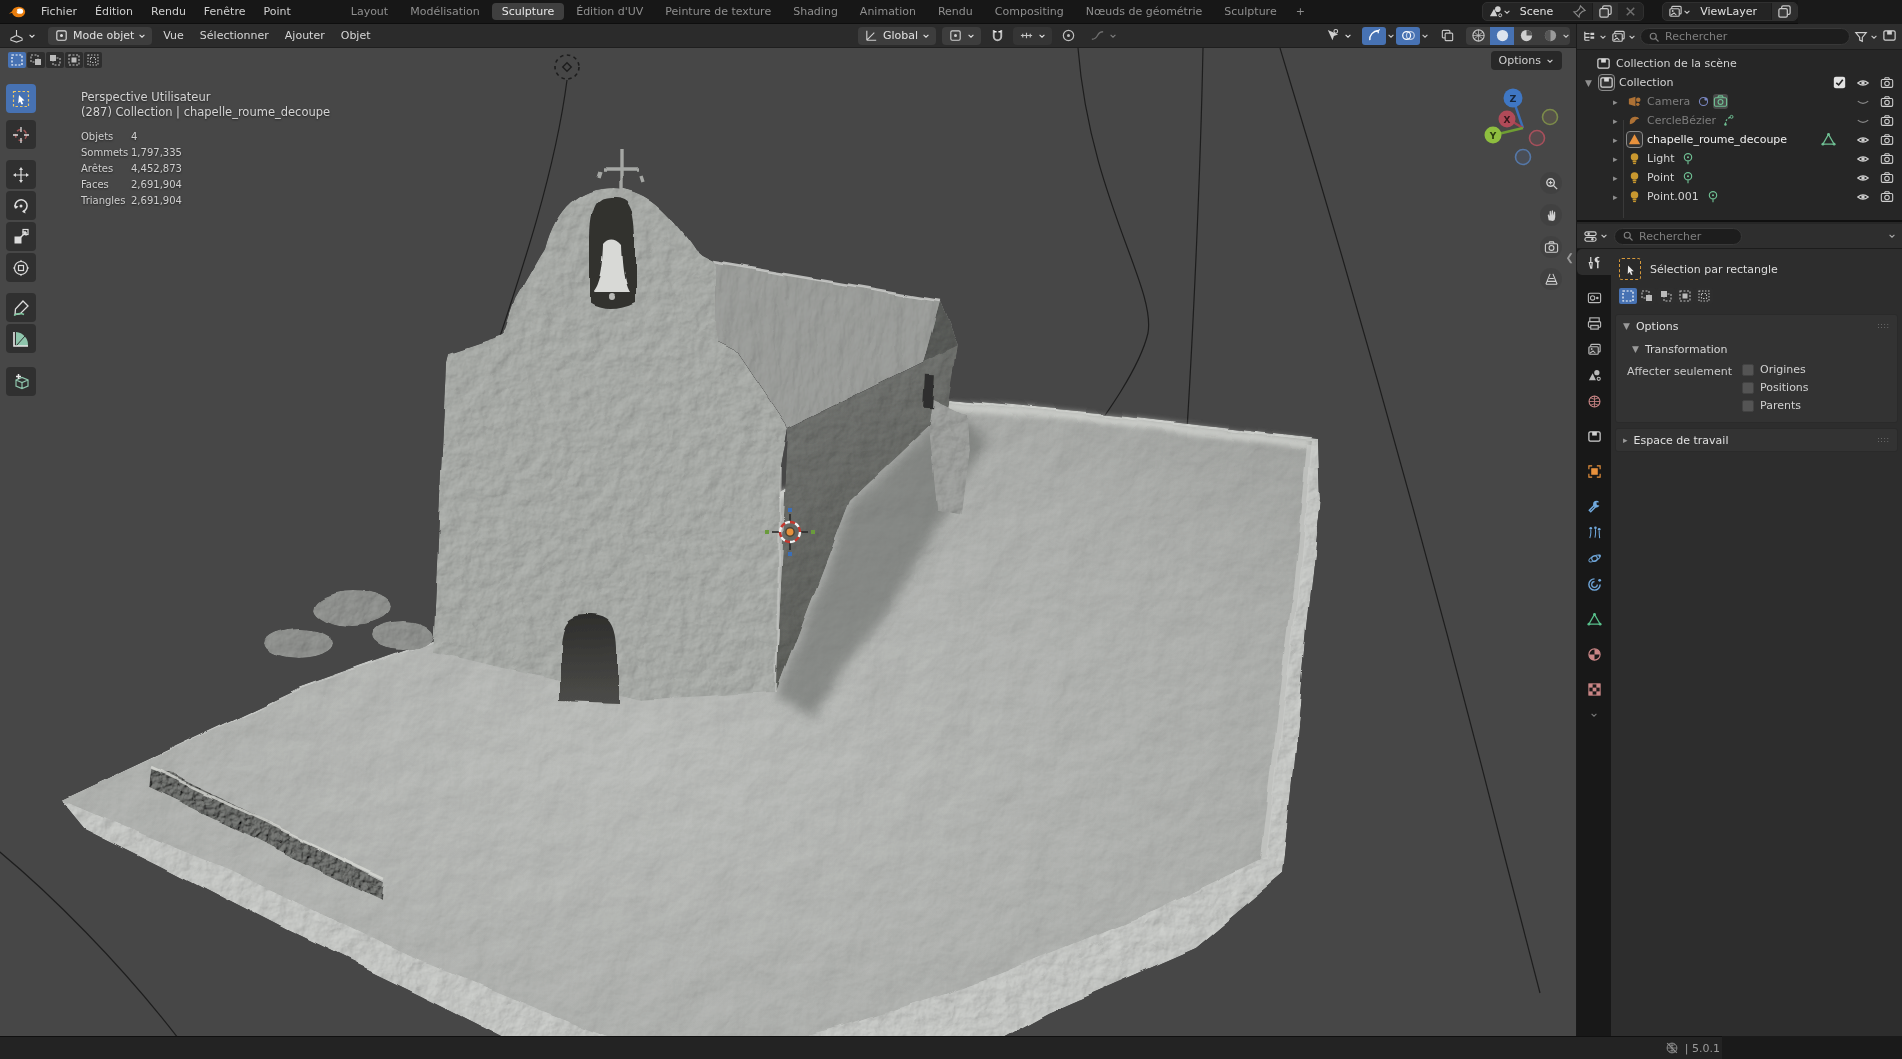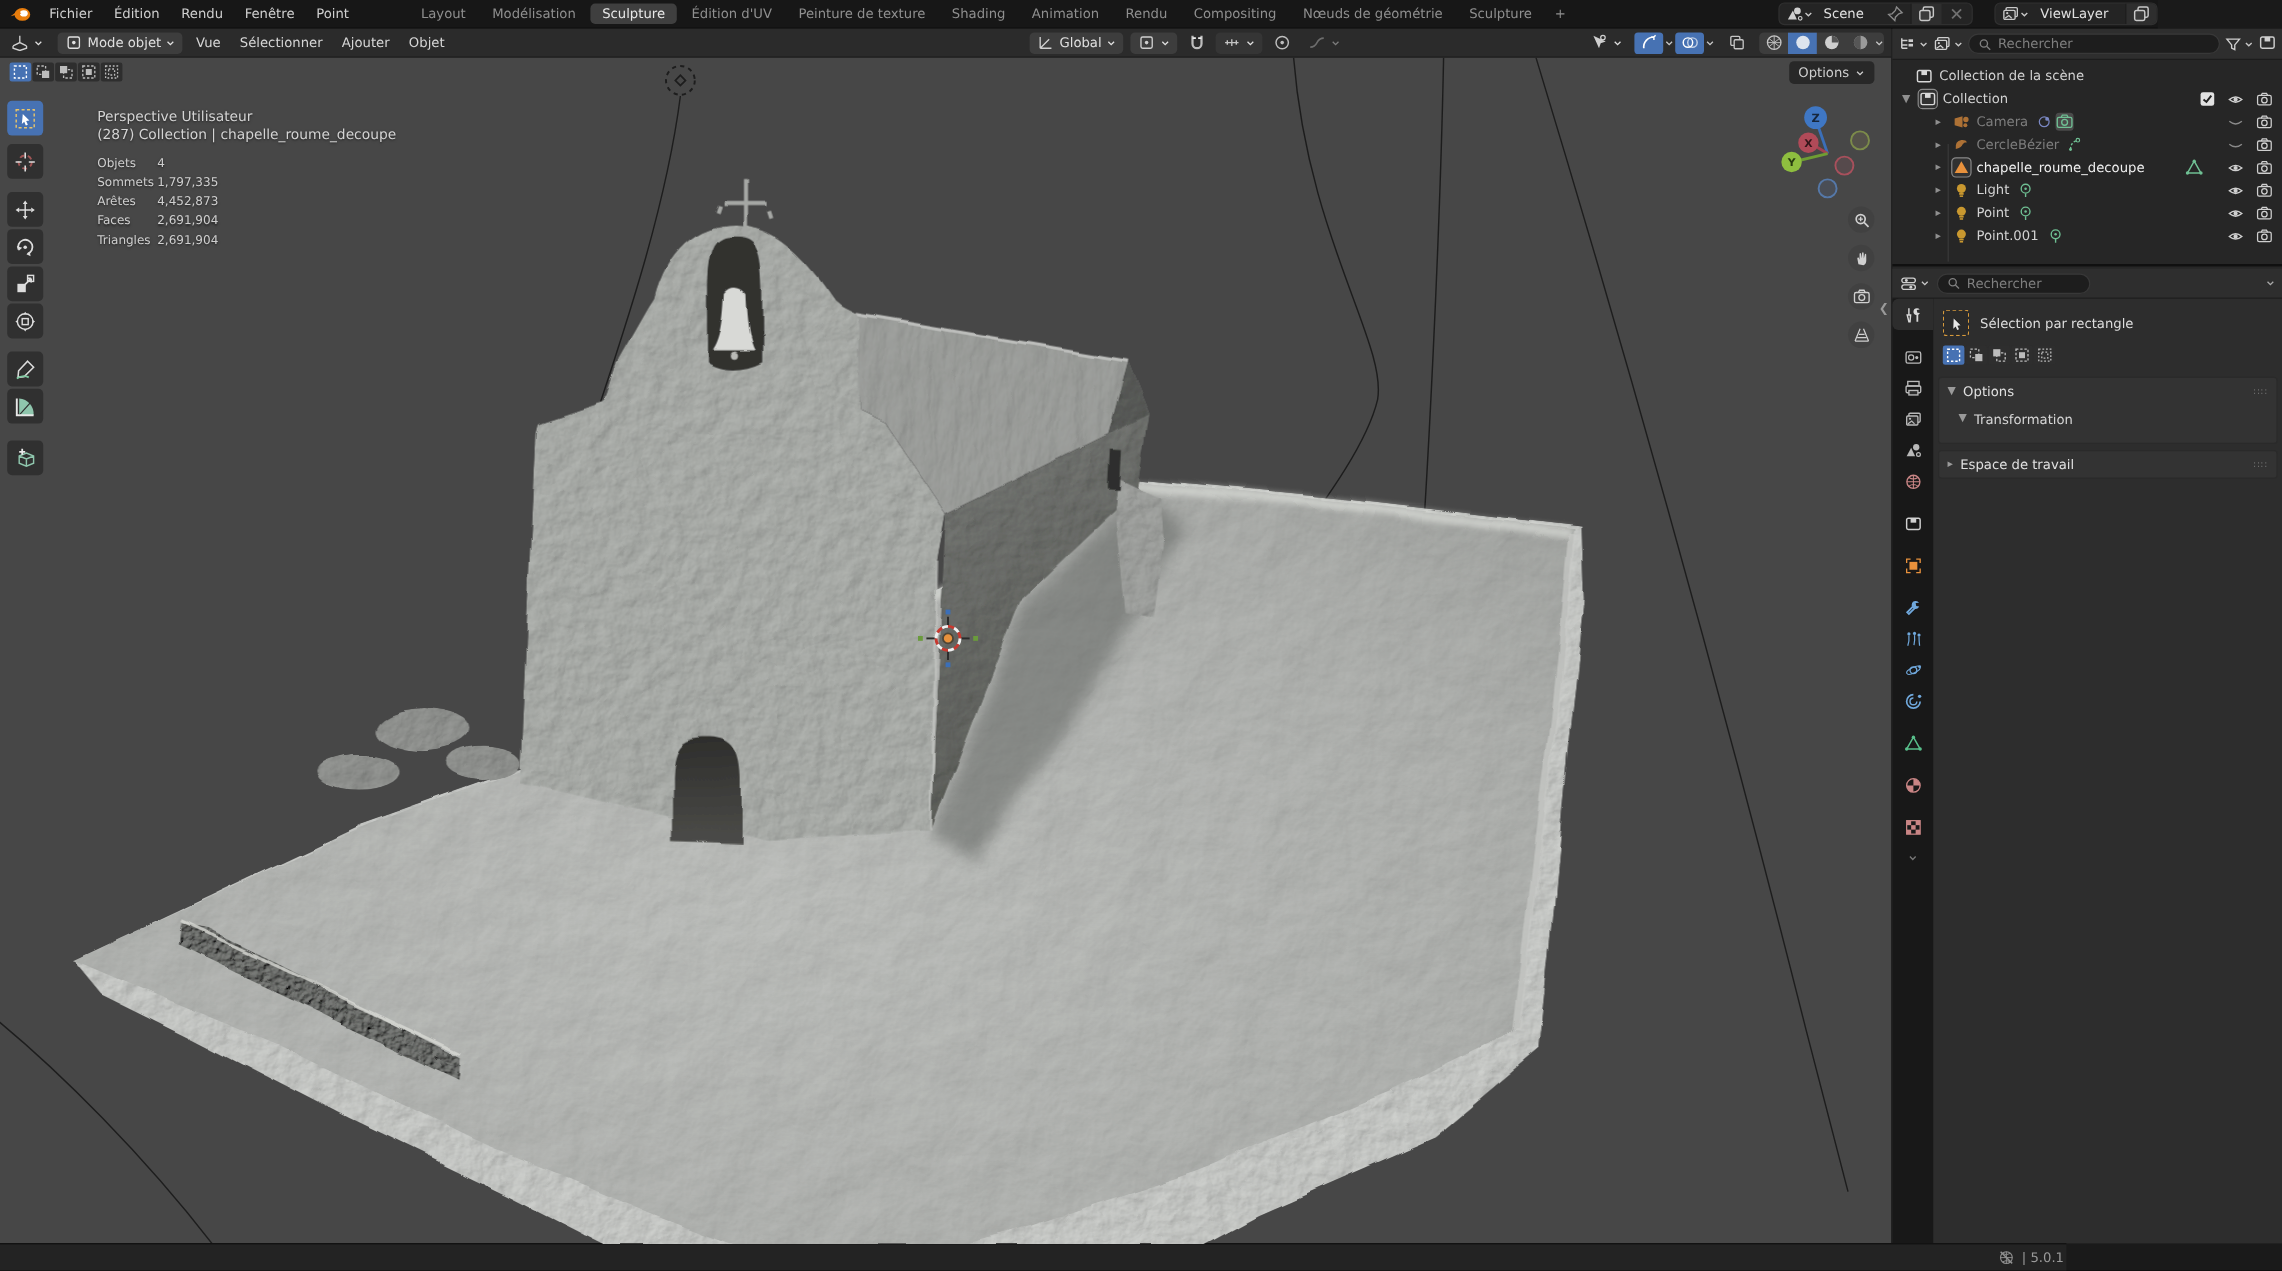--- a/index.html
+++ b/index.html
@@ -1167,20 +1167,37 @@
           <div class="panel-h">
             <span class="caret9">▼</span>
             <span>Options</span>
             <span class="grip">∷∷</span>
           </div>
           <div class="panel-b">
             <div class="subpanel-h">
               <span class="caret9">▼</span>
               <span>Transformation</span>
             </div>
+            <div class="affectrow">
+              <div class="albl">Affecter seulement</div>
+              <div class="cbcol">
+                <div class="cbrow">
+                    <span class="cbox"></span>
+                    <span>Origines</span>
+                  </div>
+                <div class="cbrow">
+                    <span class="cbox"></span>
+                    <span>Positions</span>
+                  </div>
+                <div class="cbrow">
+                    <span class="cbox"></span>
+                    <span>Parents</span>
+                  </div>
+              </div>
+            </div>
           </div>
         </div>
 
         <div class="panel" style="margin-top:5px">
           <div class="panel-h">
             <span class="caret9">▸</span>
             <span>Espace de travail</span>
             <span class="grip">∷∷</span>
           </div>
         </div>

